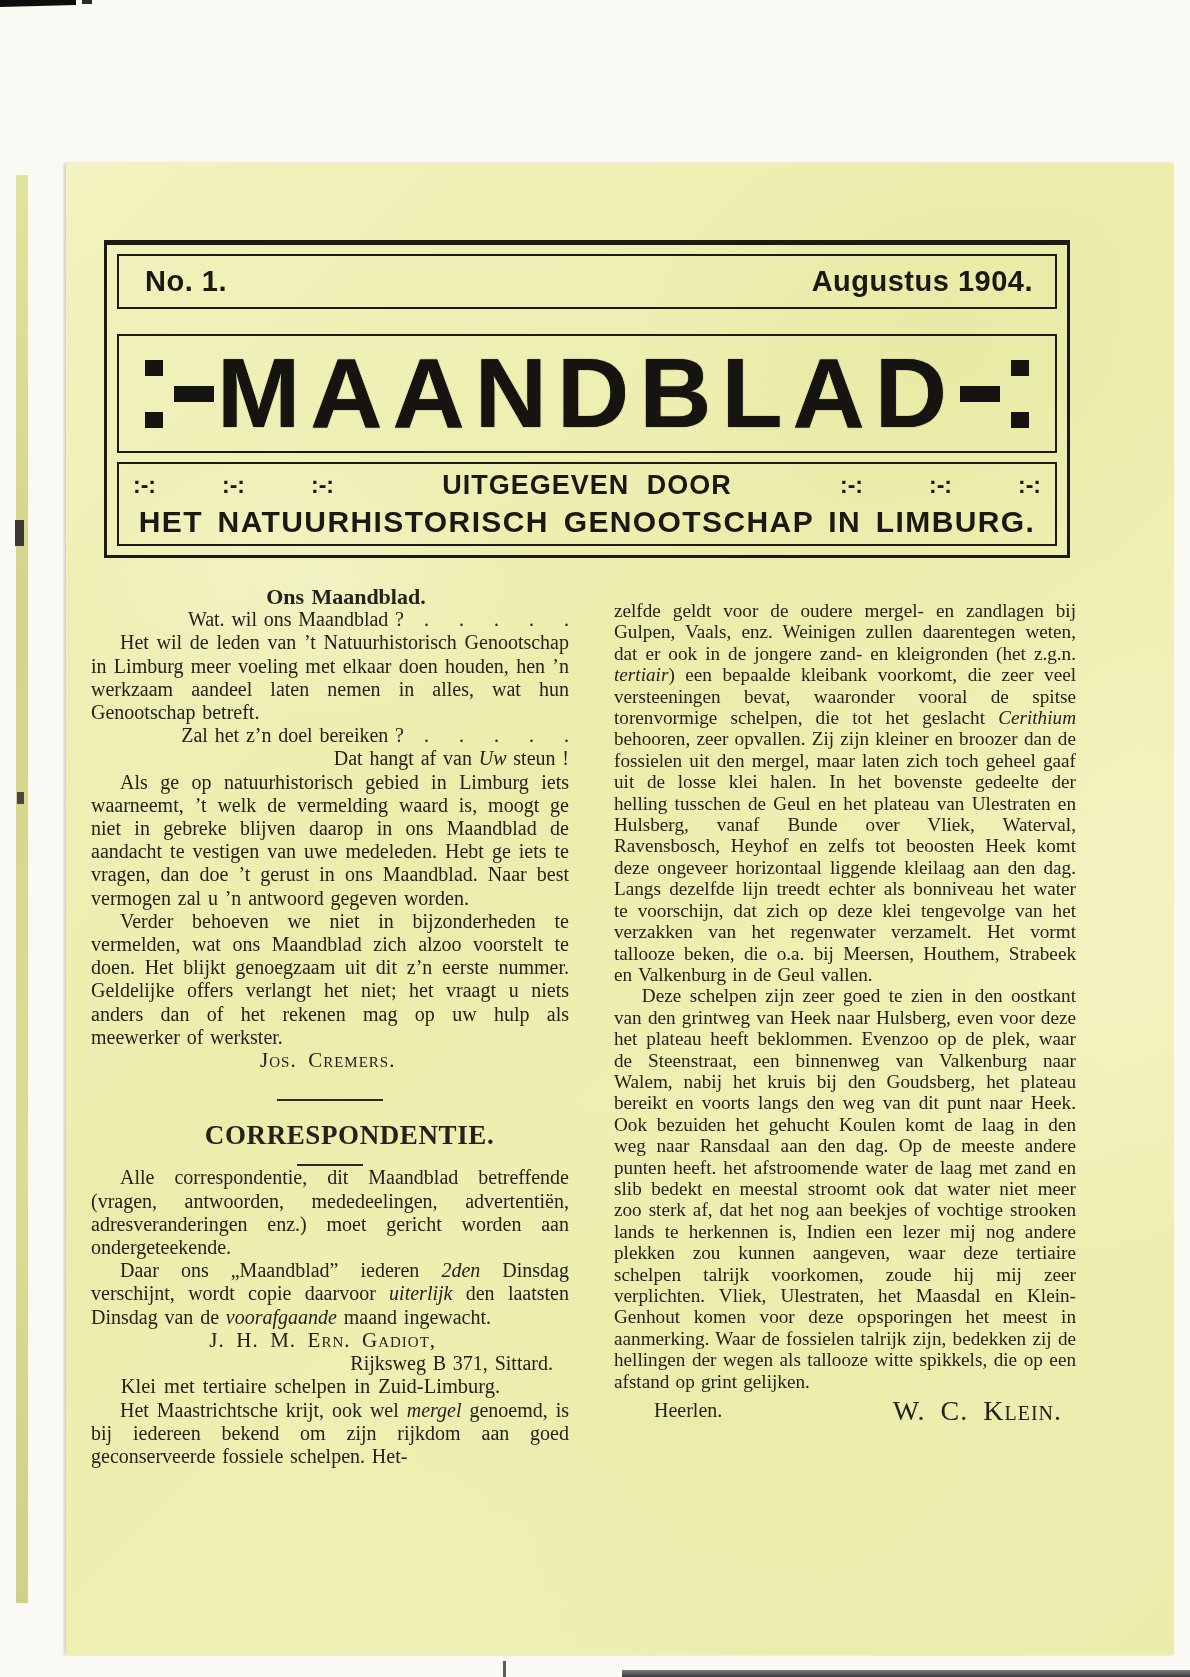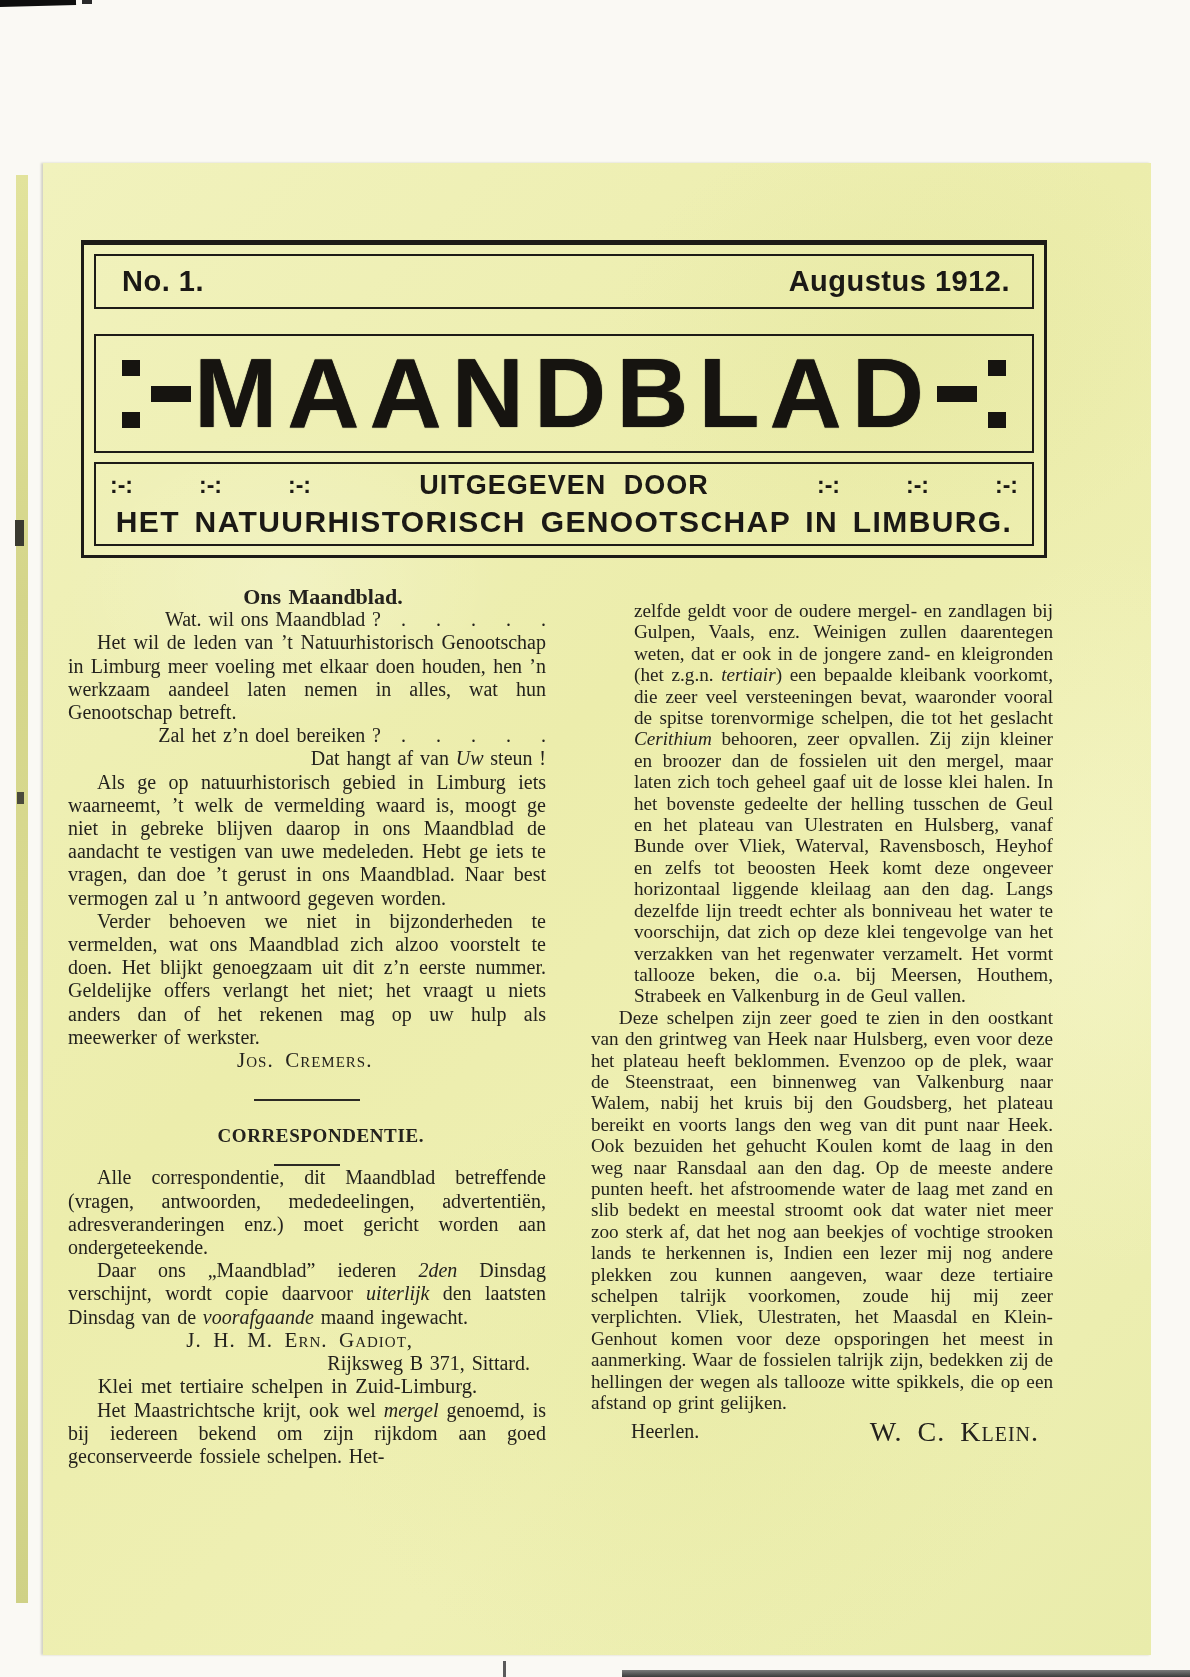--- a/index.html
+++ b/index.html
@@ -15,21 +15,21 @@
   .side-strip{position:absolute;left:16px;top:175px;width:12px;height:1428px;
     background:linear-gradient(180deg,#e2e39c, #d4d58a 30%, #dcdd94 70%, #cfd186);}
   .strip-speck1{position:absolute;left:15px;top:520px;width:9px;height:26px;background:#3a3a30;}
   .strip-speck2{position:absolute;left:17px;top:792px;width:7px;height:12px;background:#4a4a3c;}
   .bottom-bar{position:absolute;left:622px;top:1670px;width:568px;height:7px;
     background:linear-gradient(180deg,#7a7a7a,#3b3b3b);}
   .bottom-tick{position:absolute;left:503px;top:1661px;width:3px;height:16px;background:#5a5a5a;}
 
   
   .page{
-    position:absolute;left:43px;top:163px;width:1108px;height:1492px;
+    position:absolute;left:66px;top:163px;width:1108px;height:1492px;
     background:
       radial-gradient(ellipse 320px 220px at 22% 28%, rgba(255,255,255,0.20), transparent 70%),
       radial-gradient(ellipse 420px 320px at 78% 12%, rgba(222,226,148,0.30), transparent 70%),
       radial-gradient(ellipse 520px 420px at 58% 82%, rgba(226,230,150,0.35), transparent 72%),
       radial-gradient(ellipse 260px 500px at 96% 50%, rgba(248,248,210,0.45), transparent 75%),
       linear-gradient(135deg,#f1f2bd 0%,#ecedac 42%,#eff0b5 70%,#e9ecab 100%);
     box-shadow:-2px 0 2px rgba(90,90,60,0.25);
   }
 
   
@@ -55,26 +55,26 @@
     font-size:23px;font-weight:bold;}
   .pub-marks{display:flex;gap:66px;}
   .pub-label{font-size:27px;font-weight:bold;letter-spacing:1px;word-spacing:9px;white-space:nowrap;}
   .pub-line2{text-align:center;font-size:30px;font-weight:bold;letter-spacing:1.4px;word-spacing:5px;white-space:nowrap;}
 
   
   .col{position:absolute;text-align:justify;}
   .col-left{left:25px;top:422px;width:478px;font-size:20px;line-height:23.2px;word-spacing:0.09em;}
   .col-right{left:548px;top:437px;width:462px;font-size:19.2px;line-height:21.4px;word-spacing:0.07em;}
   .col p{margin:0;text-indent:1.45em;}
-  .col p.no-indent{text-indent:0;margin-left:43px;}
+  .col p.no-indent{text-indent:0;}
   .col p.single{text-align:right;}
   i{font-style:italic;}
 
   .art-heading{text-align:center;font-weight:bold;font-size:22px;margin:0 0 4px 0;text-indent:0;}
-  .art-heading-caps{text-align:center;font-weight:bold;font-size:19px;letter-spacing:0.6px;margin:0;text-indent:0;}
+  .art-heading-caps{text-align:center;font-weight:bold;font-size:27px;letter-spacing:0.6px;margin:0;text-indent:0;}
   .art-heading-left{font-weight:normal;font-size:20.5px;word-spacing:0.14em;white-space:nowrap;margin:0;text-indent:0;text-align:left;}
 
   .sig-right{margin-top:7px;text-align:center;font-variant:small-caps;letter-spacing:1px;
     word-spacing:0.25em;font-size:21px;}
   .sig-cremers{padding-right:35px;}
   .sig-gadiot{padding-right:45px;margin-top:12px;}
   .sig-address{text-align:right;padding-right:16px;font-size:20px;margin-top:2px;text-indent:0;}
   .divider{border:0;border-top:2px solid #2c2a24;width:106px;margin:27px auto 23px auto;}
   .divider-small{border:0;border-top:2px solid #2c2a24;width:66px;margin:17px auto 0 auto;}
   .gap-correspondentie{margin-top:27px;}
@@ -93,21 +93,21 @@
 <div class="strip-speck1"></div>
 <div class="strip-speck2"></div>
 <div class="bottom-bar"></div>
 <div class="bottom-tick"></div>
 
 <div class="page">
 
   <div class="masthead">
     <div class="mh-box issue-box">
       <span>No. 1.</span>
-      <span>Augustus 1912.</span>
+      <span>Augustus 1904.</span>
     </div>
     <div class="mh-box title-box">
       <span class="orn">
         <span class="colon">
             <i></i>
             <i></i>
           </span>
         <span class="dash"></span>
       </span>
       <span class="mast-title">MAANDBLAD</span>

